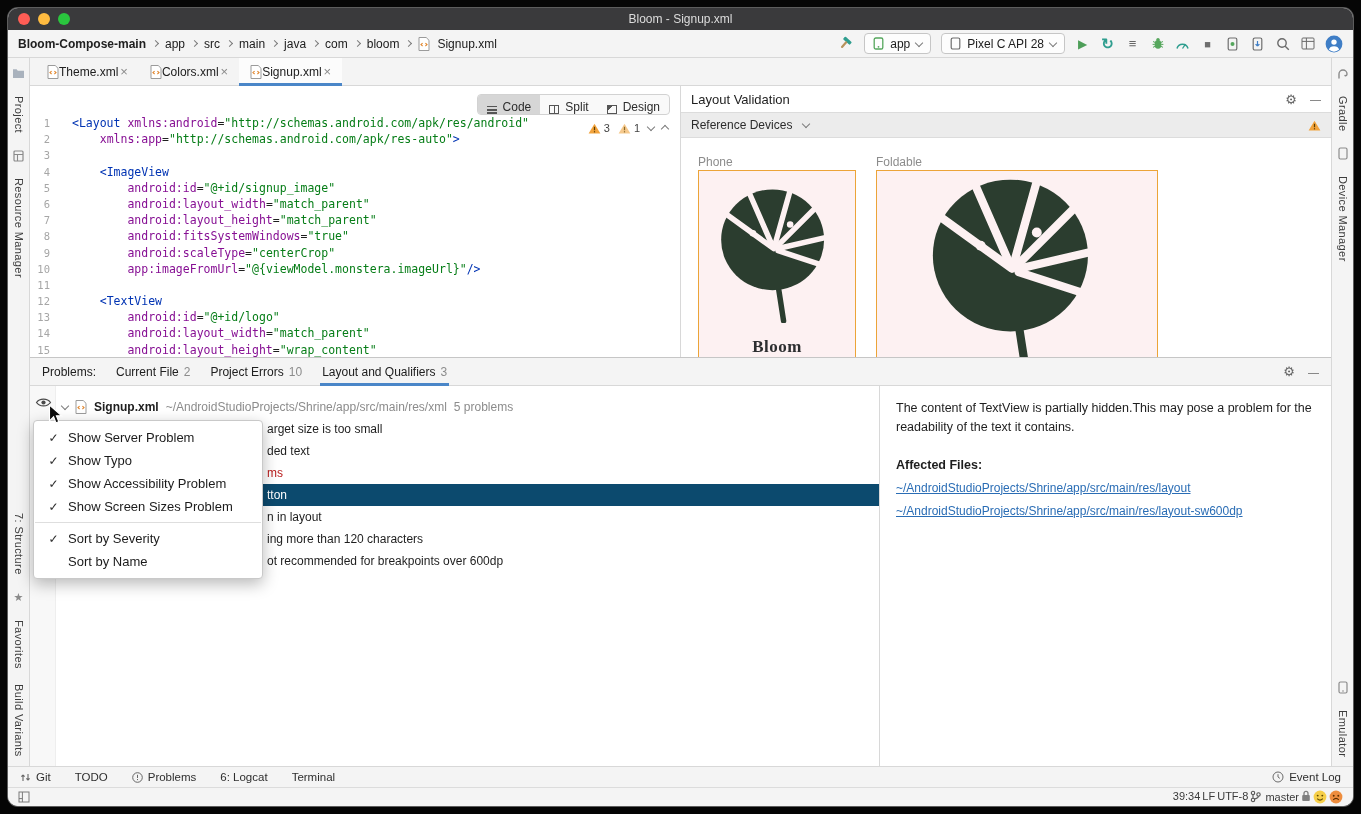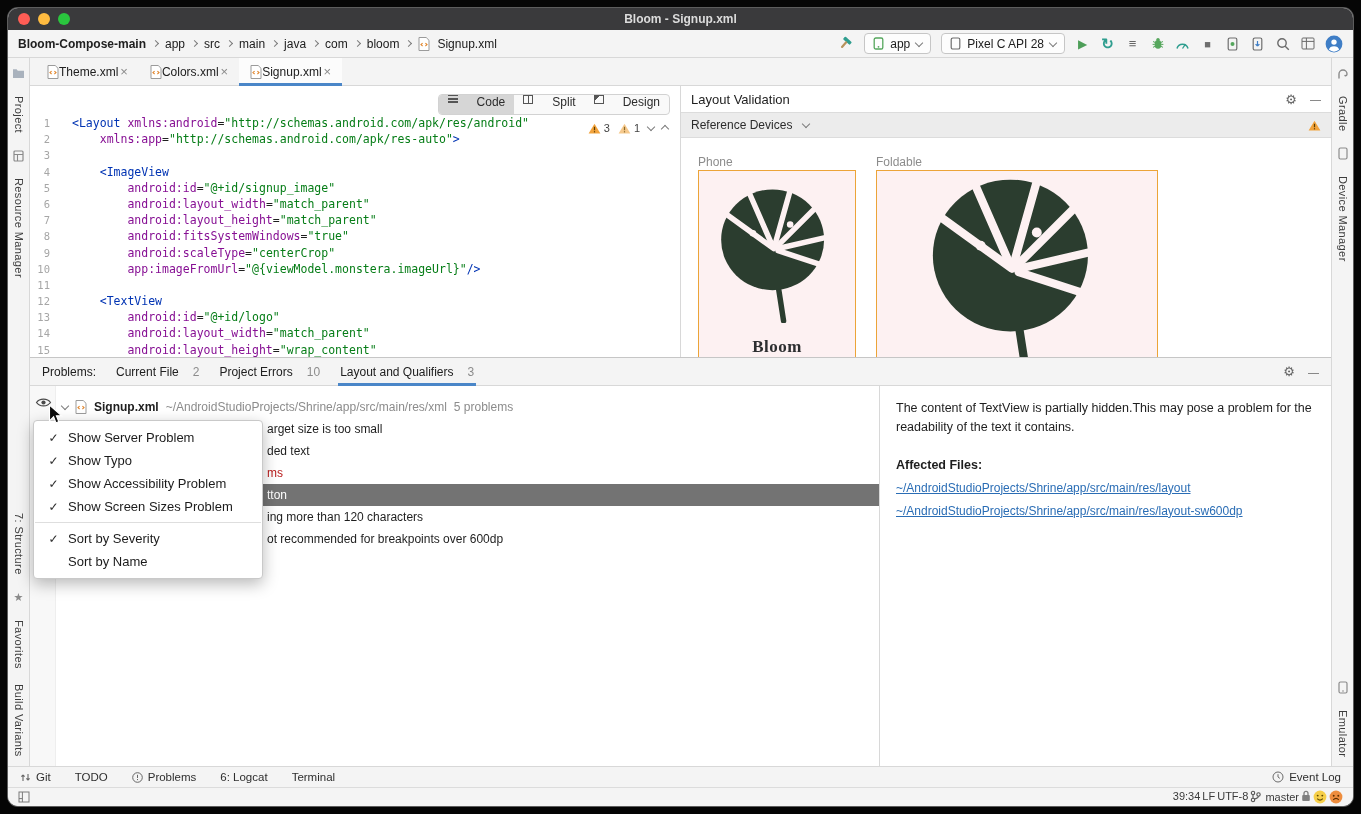--- a/index.html
+++ b/index.html
@@ -4,21 +4,21 @@
 <style>
 *{margin:0;padding:0;box-sizing:border-box}
 html,body{width:1361px;height:814px}
 body{background:#070707;font-family:"Liberation Sans",sans-serif;position:relative;overflow:hidden}
 .window{position:absolute;left:8px;top:8px;width:1345px;height:798px;border-radius:10px;background:#f4f4f4;overflow:hidden;box-shadow:0 0 0 1px #5d5d5d,0 18px 50px rgba(0,0,0,.65)}
 
 .titlebar{position:absolute;left:0;top:0;right:0;height:22px;background:#3a3a3c;display:flex;align-items:center;z-index:5}
 .lights{display:flex;gap:8px;margin-left:10px;z-index:2}
 .light{width:12px;height:12px;border-radius:50%;display:inline-block}
 .red{background:#ff5d55}.yel{background:#febb40}.grn{background:#2ac53e}
-.wtitle{position:absolute;left:0;right:0;text-align:center;font-size:12px;color:#dcdcdc;font-weight:700}
+.wtitle{position:absolute;left:0;right:0;text-align:center;font-size:12px;color:#dcdcdc;font-weight:400}
 
 .toolbar{position:absolute;left:0;top:22px;right:0;height:28px;background:#f4f4f4;border-bottom:1px solid #d8d8d8;display:flex;align-items:center;justify-content:space-between;padding:0 10px;z-index:4}
 .breadcrumb{display:flex;align-items:center;gap:7px;font-size:12px;color:#202020;white-space:nowrap}
 .bc-bold{font-weight:bold}
 .cv{display:inline-block;width:6px;height:6px;border-right:1.5px solid #7c7c7c;border-bottom:1.5px solid #7c7c7c;transform:rotate(45deg);margin-top:-2px}
 .cv.right{transform:rotate(-45deg);width:5px;height:5px;margin-top:0}
 .cv.up{transform:rotate(-135deg);margin-top:2px}
 .bc-ic{display:flex;align-items:center}
 .tbr{display:flex;align-items:center;gap:10px}
 .tbi{display:flex;align-items:center;justify-content:center;min-width:15px;height:20px;font-size:13px;color:#666}
@@ -43,21 +43,21 @@
 .tico{display:flex}
 .main{height:271px;display:flex;background:#fff;overflow:hidden;flex:none}
 
 .editor{width:650px;flex:none;position:relative;background:#fff;overflow:hidden}
 .code{position:absolute;left:0;top:29px;right:0}
 .cl{display:flex;height:16.2px;line-height:16.2px;font-family:"DejaVu Sans Mono",monospace;font-size:11.5px}
 .ln{flex:none;width:42px;padding-right:22px;text-align:right;color:#a6a6a6;font-size:10.5px}
 .ct{white-space:pre}
 .tag{color:#0033b3}.attr{color:#871094}.val{color:#067d17}.pl{color:#1f1f1f}
 .modes{position:absolute;top:8px;right:10px;display:flex;align-items:center;border:1px solid #d2d2d2;border-radius:4px;background:#f9f9f9;height:21px;overflow:hidden}
-.seg{display:flex;align-items:flex-start;gap:19px;padding:0 9px;height:100%;font-size:12px;color:#2c2c2c}
+.seg{display:flex;align-items:flex-end;gap:6px;padding:0 9px;height:100%;font-size:12px;color:#2c2c2c}
 .seg.on{background:#d6d6d6}
 .segic{display:inline-block}
 .ic-code{width:10px;height:8px;background:repeating-linear-gradient(to bottom,#555 0 1.5px,transparent 1.5px 3.2px)}
 .ic-split{width:10px;height:9px;border:1px solid #555;position:relative}
 .ic-split::after{content:"";position:absolute;left:4px;top:0;bottom:0;width:1px;background:#555}
 .ic-design{width:10px;height:9px;border:1px solid #555;background:linear-gradient(135deg,#555 3px,transparent 3px)}
 .badges{position:absolute;top:36px;right:12px;display:flex;align-items:center;gap:8px;font-size:11px;color:#444}
 .badge{display:flex;align-items:center;gap:3px}
 
 .validation{flex:1;border-left:1px solid #d8d8d8;background:#fff;display:flex;flex-direction:column;overflow:hidden}
@@ -71,35 +71,35 @@
 .pv{position:absolute;top:32px;border:1px solid #eca438;background:#fdf1f2;overflow:hidden}
 .pv0{left:17px;width:158px;height:230px}
 .pv1{left:195px;width:282px;height:230px}
 .leaf{position:absolute;left:50%;transform:translateX(-50%)}
 .pv0 .leaf{top:14px;width:132px;height:138px}
 .pv1 .leaf{top:2px;width:198px;height:208px}
 .bloom{position:absolute;left:0;right:0;top:166px;text-align:center;font-family:"Liberation Serif",serif;font-weight:bold;font-size:17px;color:#2d2e30;letter-spacing:.5px}
 
 .problems{flex:1;display:flex;flex-direction:column;border-top:1px solid #c6c6c6;background:#fff;min-height:0}
 .ptabs{height:28px;background:#f4f4f4;border-bottom:1px solid #d8d8d8;display:flex;align-items:center;padding:0 12px;gap:20px;font-size:12px;color:#202020;flex:none}
-.ptab{height:28px;display:flex;align-items:center;gap:14px;position:relative}
+.ptab{height:28px;display:flex;align-items:center;gap:5px;position:relative}
 .cnt{color:#8c8c8c}
 .ptab.active::after{content:"";position:absolute;left:-2px;right:-2px;bottom:0;height:3px;background:#4a86c8}
 .pticons{margin-left:auto;display:flex;gap:13px;color:#666;font-size:13px;align-items:center}
 .pbody{flex:1;display:flex;min-height:0}
 .plist{width:849px;flex:none;position:relative;background:#fff;overflow:hidden}
 .pgutter{position:absolute;left:0;top:0;bottom:0;width:26px;background:#f8f8f8;border-right:1px solid #eee}
 .eye{position:absolute;left:5px;top:10px;display:flex}
 .pheader{position:absolute;left:32px;top:10px;height:22px;display:flex;align-items:center;gap:7px;font-size:12px;color:#202020;white-space:nowrap}
 .fname{font-weight:bold}
 .fpath,.fsum{color:#8c8c8c}
 .prows{position:absolute;left:26px;right:0;top:32px}
 .prow{height:22px;line-height:22px;padding-left:211px;font-size:12px;color:#1e1e1e;white-space:nowrap}
 .prow.muted{color:#b91c1c}
-.prow.selected{background:#737373;color:#fff}
+.prow.selected{background:#0c4a6e;color:#fff}
 .pdetail{flex:1;border-left:1px solid #d8d8d8;padding:13px 16px;font-size:12.5px;color:#1e1e1e;background:#fff}
 .pdesc{width:445px;line-height:1.5}
 .aff{font-weight:bold;margin-top:21px}
 .plink{display:block;color:#2a6db5;text-decoration:underline;font-size:12px;margin-top:9px;cursor:pointer;white-space:nowrap}
 
 .twbar{position:absolute;left:0;right:0;bottom:19px;height:21px;background:#f4f4f4;border-top:1px solid #d8d8d8;display:flex;align-items:center;padding:0 12px;gap:24px;font-size:11.5px;color:#2e2e2e;z-index:3}
 .twi{display:flex;align-items:center;gap:5px}
 .twi.right{margin-left:auto}
 .twic{display:flex}
 .statusbar{position:absolute;left:0;right:0;bottom:0;height:19px;background:#f4f4f4;border-top:1px solid #dcdcdc;display:flex;align-items:center;padding:0 10px;font-size:11px;color:#3a3a3a;z-index:3}
@@ -504,20 +504,21 @@
               </span>
             <span class="fname">Signup.xml</span>
             <span class="fpath">~/AndroidStudioProjects/Shrine/app/src/main/res/xml</span>
             <span class="fsum">5 problems</span>
           </div>
           <div class="prows">
             <div class="prow">arget size is too small</div>
             <div class="prow">ded text</div>
             <div class="prow muted">ms</div>
             <div class="prow selected">tton</div>
+            <div class="prow">n in layout</div>
             <div class="prow">ing more than 120 characters</div>
             <div class="prow">ot recommended for breakpoints over 600dp</div>
           </div>
         </div>
         <div class="pdetail">
           <div class="pdesc">The content of TextView is partially hidden.This may pose a problem for the readability of the text it contains.</div>
           <div class="aff">Affected Files:</div>
           <a class="plink">~/AndroidStudioProjects/Shrine/app/src/main/res/layout</a>
           <a class="plink">~/AndroidStudioProjects/Shrine/app/src/main/res/layout-sw600dp</a>
         </div>

